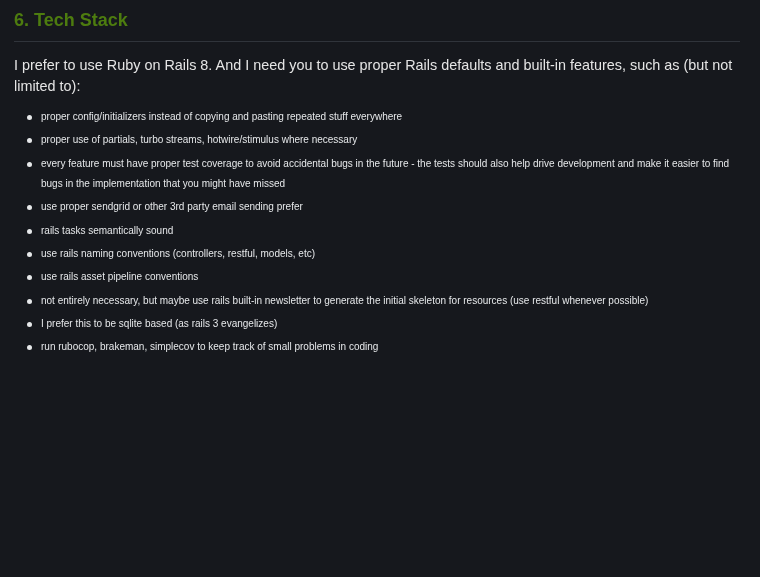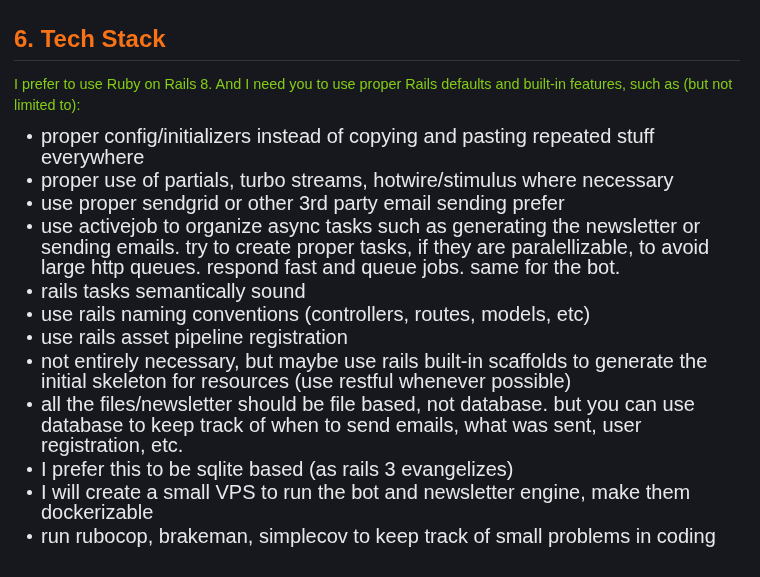--- a/index.html
+++ b/index.html
@@ -12,43 +12,43 @@
       height: 577px;
       overflow: hidden;
       font-family: "Liberation Sans", sans-serif;
       color: #e6e8ea;
     }
     .doc {
       padding: 0 20px 0 14px;
     }
     .heading {
       margin: 0;
-      padding-top: 26px;
-      font-size: 24px;
+      padding-top: 7px;
+      font-size: 18px;
       font-weight: bold;
-      color: #f97316;
+      color: #4d7c0f;
       line-height: 26px;
       padding-bottom: 8px;
       border-bottom: 1px solid #30343b;
     }
     .intro {
       margin: 13px 0 8px 0;
       font-size: 14.4px;
       line-height: 21px;
-      color: #84cc16;
+      color: #e5e5e5;
       width: 725px;
     }
     ul.items {
       margin: 10px 0 0 0;
       padding: 0 0 0 27px;
       list-style: none;
     }
     ul.items li {
       position: relative;
-      font-size: 20px;
+      font-size: 10px;
       line-height: 20.5px;
       margin-bottom: 2.8px;
       color: #e6e8ea;
       width: 700px;
     }
     ul.items li::before {
       content: "";
       position: absolute;
       left: -14px;
       top: 8px;
@@ -60,24 +60,22 @@
   </style>
 </head>
 <body>
 
 <div class="doc">
   <h2 class="heading">6. Tech Stack</h2>
   <p class="intro">I prefer to use Ruby on Rails 8. And I need you to use proper Rails defaults and built-in features, such as (but not limited to):</p>
   <ul class="items">
     <li>proper config/initializers instead of copying and pasting repeated stuff everywhere</li>
     <li>proper use of partials, turbo streams, hotwire/stimulus where necessary</li>
+    <li>every feature must have proper test coverage to avoid accidental bugs in the future - the tests should also help drive development and make it easier to find bugs in the implementation that you might have missed</li>
     <li>use proper sendgrid or other 3rd party email sending prefer</li>
-    <li>use activejob to organize async tasks such as generating the newsletter or sending emails. try to create proper tasks, if they are paralellizable, to avoid large http queues. respond fast and queue jobs. same for the bot.</li>
     <li>rails tasks semantically sound</li>
-    <li>use rails naming conventions (controllers, routes, models, etc)</li>
-    <li>use rails asset pipeline registration</li>
-    <li>not entirely necessary, but maybe use rails built-in scaffolds to generate the initial skeleton for resources (use restful whenever possible)</li>
-    <li>all the files/newsletter should be file based, not database. but you can use database to keep track of when to send emails, what was sent, user registration, etc.</li>
+    <li>use rails naming conventions (controllers, restful, models, etc)</li>
+    <li>use rails asset pipeline conventions</li>
+    <li>not entirely necessary, but maybe use rails built-in newsletter to generate the initial skeleton for resources (use restful whenever possible)</li>
     <li>I prefer this to be sqlite based (as rails 3 evangelizes)</li>
-    <li>I will create a small VPS to run the bot and newsletter engine, make them dockerizable</li>
     <li>run rubocop, brakeman, simplecov to keep track of small problems in coding</li>
   </ul>
 </div>
 
 </body></html>

